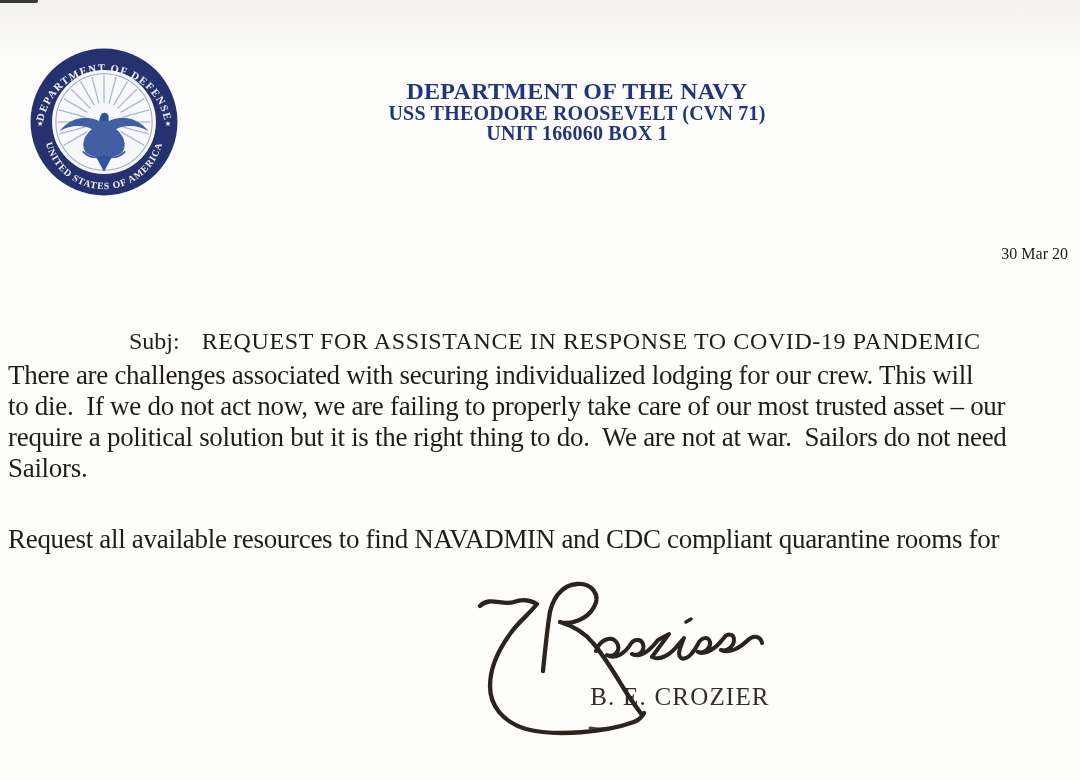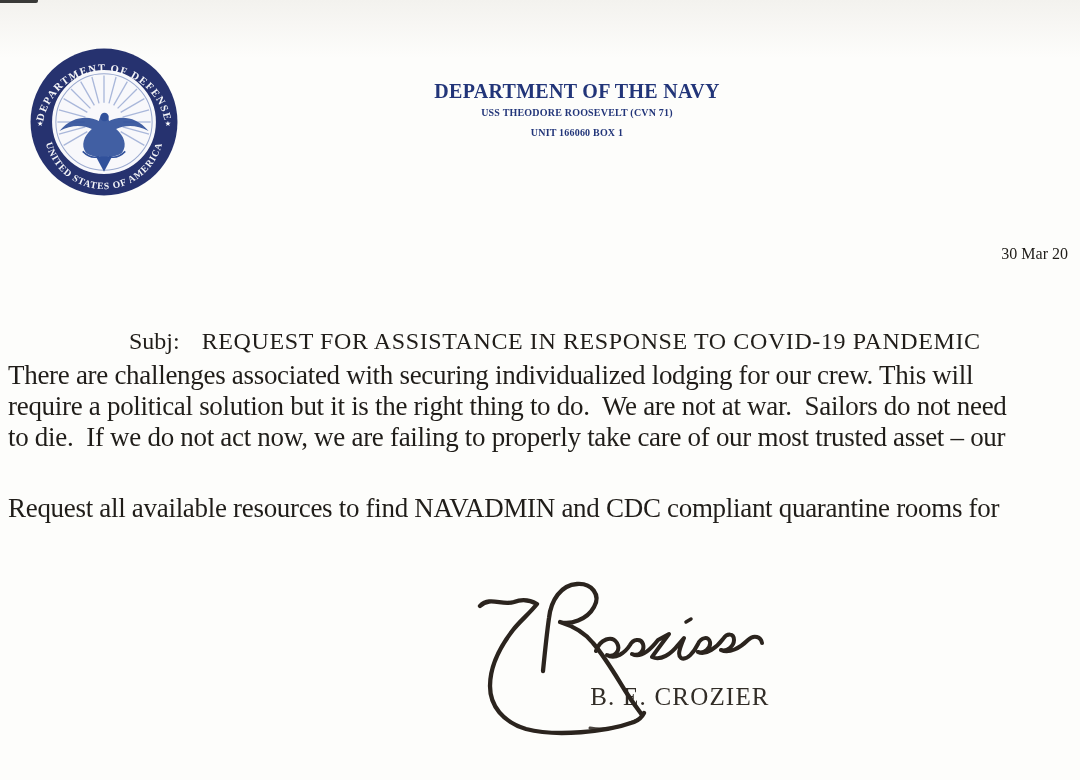--- a/index.html
+++ b/index.html
@@ -16,22 +16,22 @@
     position:absolute;left:0;top:0;width:38px;height:3px;
     background:#3a3a38;border-radius:0 0 2px 0;
   }
   
   .seal{position:absolute;left:28px;top:46px;width:152px;height:152px;filter:blur(0.5px);}
   
   .letterhead{
     position:absolute;left:577px;top:80px;transform:translateX(-50%);
     text-align:center;white-space:nowrap;font-weight:bold;
   }
-  .lh1{font-size:20px;line-height:23px;letter-spacing:0.3px;}
-  .lh2{font-size:10px;line-height:20px;letter-spacing:0.2px;}
+  .lh1{font-size:24px;line-height:23px;letter-spacing:0.3px;}
+  .lh2{font-size:20px;line-height:20px;letter-spacing:0.2px;}
   
   .date{position:absolute;right:12px;top:245px;font-size:16px;white-space:pre;}
   
   .subject{position:absolute;left:105px;top:301px;font-size:24px;white-space:pre;}
   .subject .label{margin-right:22px;}
   .subject .text{letter-spacing:0.6px;}
   
   .body-block{position:absolute;left:8px;top:360px;width:1072px;}
   .para{margin:0;}
   .para + .para{margin-top:40px;}
@@ -103,22 +103,23 @@
 
   <div class="date soft">30 Mar 20</div>
 
   <div class="subject soft">
     <span class="label">Subj:</span><span class="text">REQUEST FOR ASSISTANCE IN RESPONSE TO COVID-19 PANDEMIC</span>
   </div>
 
   <div class="body-block soft">
     <div class="para">
       <div class="bline">There are challenges associated with securing individualized lodging for our crew. This will</div>
+      <div class="bline">to die.  If we do not act now, we are failing to properly take care of our most trusted asset – our</div>
       <div class="bline">require a political solution but it is the right thing to do.  We are not at war.  Sailors do not need</div>
-      <div class="bline">to die.  If we do not act now, we are failing to properly take care of our most trusted asset – our</div>
+      <div class="bline">Sailors.</div>
     </div>
     <div class="para">
       <div class="bline">Request all available resources to find NAVADMIN and CDC compliant quarantine rooms for</div>
     </div>
   </div>
 
   <div class="printed-name soft">B. E. CROZIER</div>
 
   <svg class="sig-svg" viewBox="0 0 650 205" role="img">
     <g class="ink">

